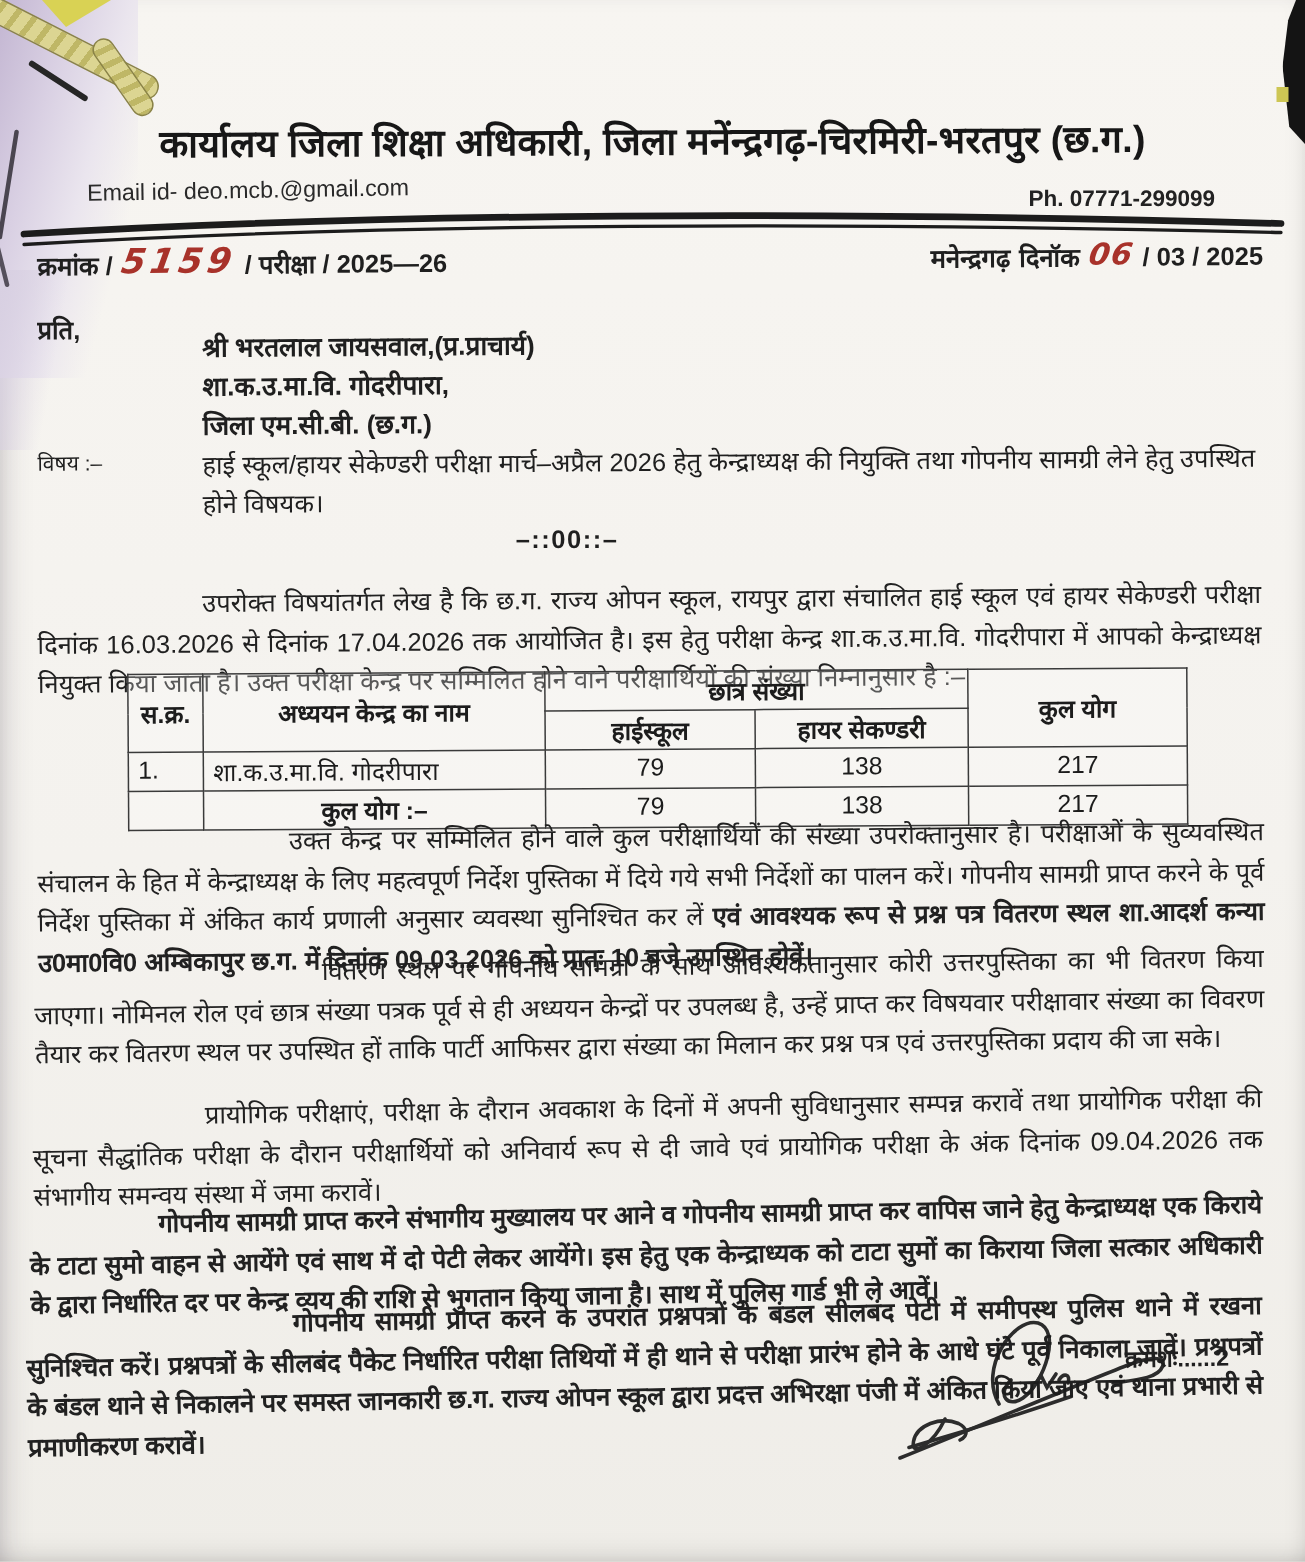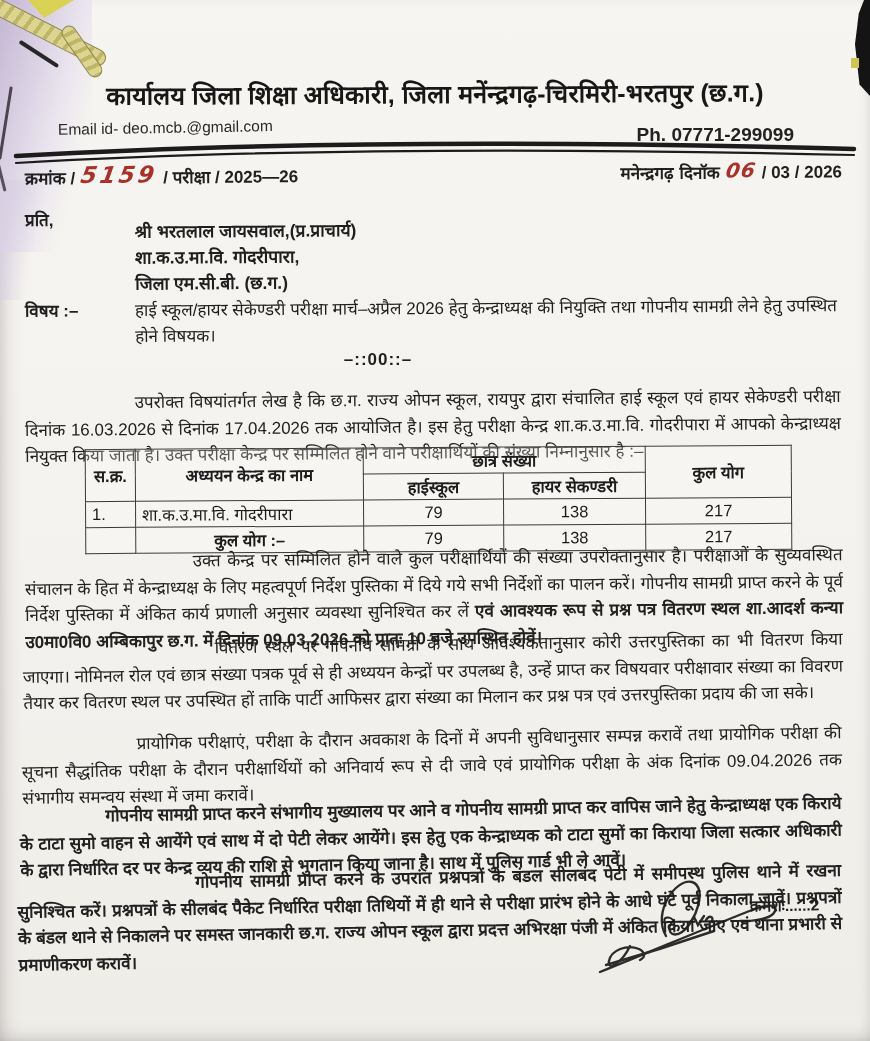--- a/index.html
+++ b/index.html
@@ -30,34 +30,34 @@
   .dark-slash{position:absolute;left:16px;top:52px;width:46px;height:3.5px;background:#262626;border-radius:2px;transform:rotate(33deg);}
   .scribble-a{position:absolute;left:4px;top:86px;width:3px;height:74px;background:#4a4550;border-radius:3px;transform:rotate(9deg);}
   .scribble-b{position:absolute;left:-2px;top:146px;width:3px;height:46px;background:#55505c;border-radius:3px;transform:rotate(-14deg);}
   .edge-mark{position:absolute;right:0;top:0;width:15px;height:96px;background:#141414;
     clip-path:polygon(100% 0,100% 100%,30% 88%,0 46%,25% 14%,60% 0);}
   .edge-dot{position:absolute;right:11px;top:58px;width:8px;height:10px;background:#cdc654;}
   
   .office-title{position:absolute;top:76px;left:48px;width:774px;text-align:center;
     font-size:25px;font-weight:bold;letter-spacing:.2px;transform:rotate(-.3deg);color:#171717;}
   .office-email{position:absolute;top:119px;left:58px;font-size:15.5px;color:#2a2a2a;transform:rotate(-1deg);}
-  .office-phone{position:absolute;top:124px;right:76px;font-size:19px;font-weight:bold;color:#222;}
+  .office-phone{position:absolute;top:124px;right:60px;font-size:15px;font-weight:bold;color:#222;}
   .rule-svg{position:absolute;top:136px;left:0;}
   
   .ref-row{position:absolute;top:160px;left:25px;right:28px;display:flex;justify-content:space-between;
     align-items:baseline;font-size:17px;font-weight:bold;transform:rotate(-.5deg);}
   .ref-left,.ref-right{display:flex;align-items:baseline;gap:6px;}
   .hw{color:#a8322a;font-style:italic;font-weight:600;font-size:23px;letter-spacing:3px;
     display:inline-block;transform:skewX(-10deg) translateY(-1px);font-family:"DejaVu Sans",sans-serif;}
   .hw-sm{font-size:20px;letter-spacing:1px;}
   
   .salutation{position:absolute;top:208px;left:25px;font-size:17px;font-weight:bold;}
   .recipient{position:absolute;top:218px;left:135px;font-size:17.5px;line-height:26px;font-weight:bold;transform:rotate(-.4deg);}
   .subject-row{position:absolute;top:296px;left:25px;width:812px;display:flex;transform:rotate(-.4deg);}
-  .subject-label{flex:0 0 82px;font-size:17px;font-weight:bold;}
+  .subject-label{flex:0 0 82px;font-size:14px;font-weight:normal;}
   .subject-text{flex:1;font-size:17px;line-height:26px;text-align:justify;padding-left:28px;}
   .divider{position:absolute;top:350px;left:0;width:756px;text-align:center;font-size:17px;font-weight:bold;letter-spacing:1px;}
   .para{position:absolute;font-size:17px;line-height:26.5px;text-align:justify;transform-origin:left center;color:#212121;}
   .para .bold-tail{font-weight:bold;}
   .p1{top:374px;left:25px;width:816px;text-indent:110px;transform:rotate(-.5deg);}
   .p2{top:533px;left:25px;width:818px;text-indent:168px;transform:rotate(-.55deg);}
   .p3{top:621px;left:23px;width:820px;text-indent:192px;transform:rotate(-.8deg);}
   .p4{top:716px;left:22px;width:820px;text-indent:115px;transform:rotate(-.9deg);}
   .p5{top:788px;left:20px;width:822px;text-indent:86px;font-weight:bold;transform:rotate(-1deg);}
   .p6{top:856px;left:18px;width:824px;text-indent:178px;font-weight:bold;transform:rotate(-1.05deg);}
@@ -101,21 +101,21 @@
   <div class="ref-row">
     <div class="ref-left">
       <span>क्रमांक /</span>
       <span class="hw">5159</span>
       <span>/ परीक्षा / 2025—26</span>
     </div>
     <div class="ref-right">
       <span>मनेन्द्रगढ़</span>
       <span>दिनॉक</span>
       <span class="hw hw-sm">06</span>
-      <span>/ 03 / 2026</span>
+      <span>/ 03 / 2025</span>
     </div>
   </div>
 
   <div class="salutation">प्रति,</div>
   <div class="recipient">
     <div>श्री भरतलाल जायसवाल,(प्र.प्राचार्य)</div>
     <div>शा.क.उ.मा.वि. गोदरीपारा,</div>
     <div>जिला एम.सी.बी. (छ.ग.)</div>
   </div>
 

